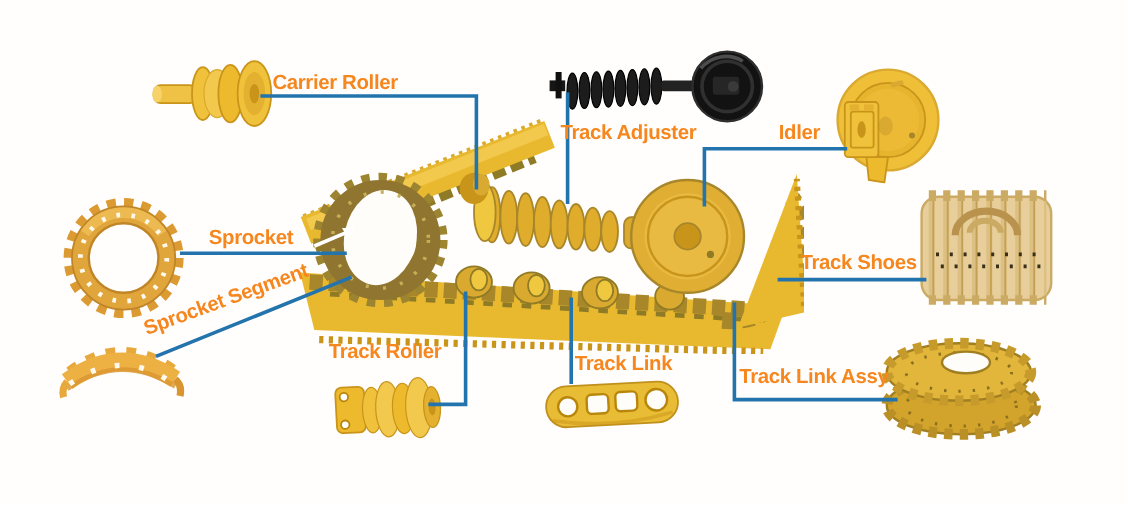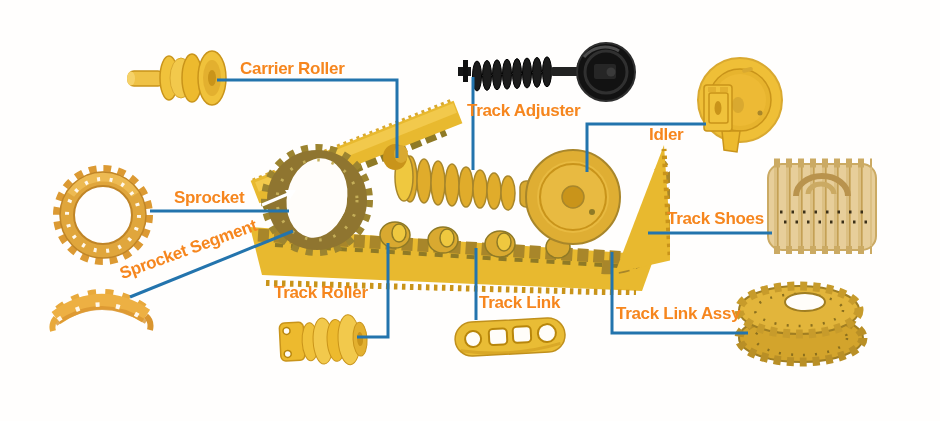--- a/index.html
+++ b/index.html
@@ -220,23 +220,23 @@
       <polyline points="706,124 587,124 587,172"></polyline>
       <polyline points="150,211 289,211"></polyline>
       <polyline points="130,297 293,231"></polyline>
       <polyline points="357,337 388,337 388,243"></polyline>
       <polyline points="476,248 476,320"></polyline>
       <polyline points="648,233 772,233"></polyline>
       <polyline points="612,252 612,333 748,333"></polyline>
     </g>
   </svg>
 
-  <div class="lbl" style="left:240px;top:59px;">Carrier Roller</div>
+  <div class="lbl" style="left:227px;top:59px;">Carrier Roller</div>
   <div class="lbl" style="left:467px;top:101px;">Track Adjuster</div>
-  <div class="lbl" style="left:649px;top:101px;margin-top:24px;">Idler</div>
+  <div class="lbl" style="left:649px;top:101px;">Idler</div>
   <div class="lbl" style="left:174px;top:188px;">Sprocket</div>
   <div class="lbl rot" style="left:124px;top:264px;">Sprocket Segment</div>
   <div class="lbl" style="left:479px;top:293px;">Track Link</div>
   <div class="lbl" style="left:274px;top:283px;">Track Roller</div>
   <div class="lbl" style="left:616px;top:304px;">Track Link Assy</div>
   <div class="lbl" style="left:667px;top:209px;">Track Shoes</div>
 
 </div>
 
 </body></html>

